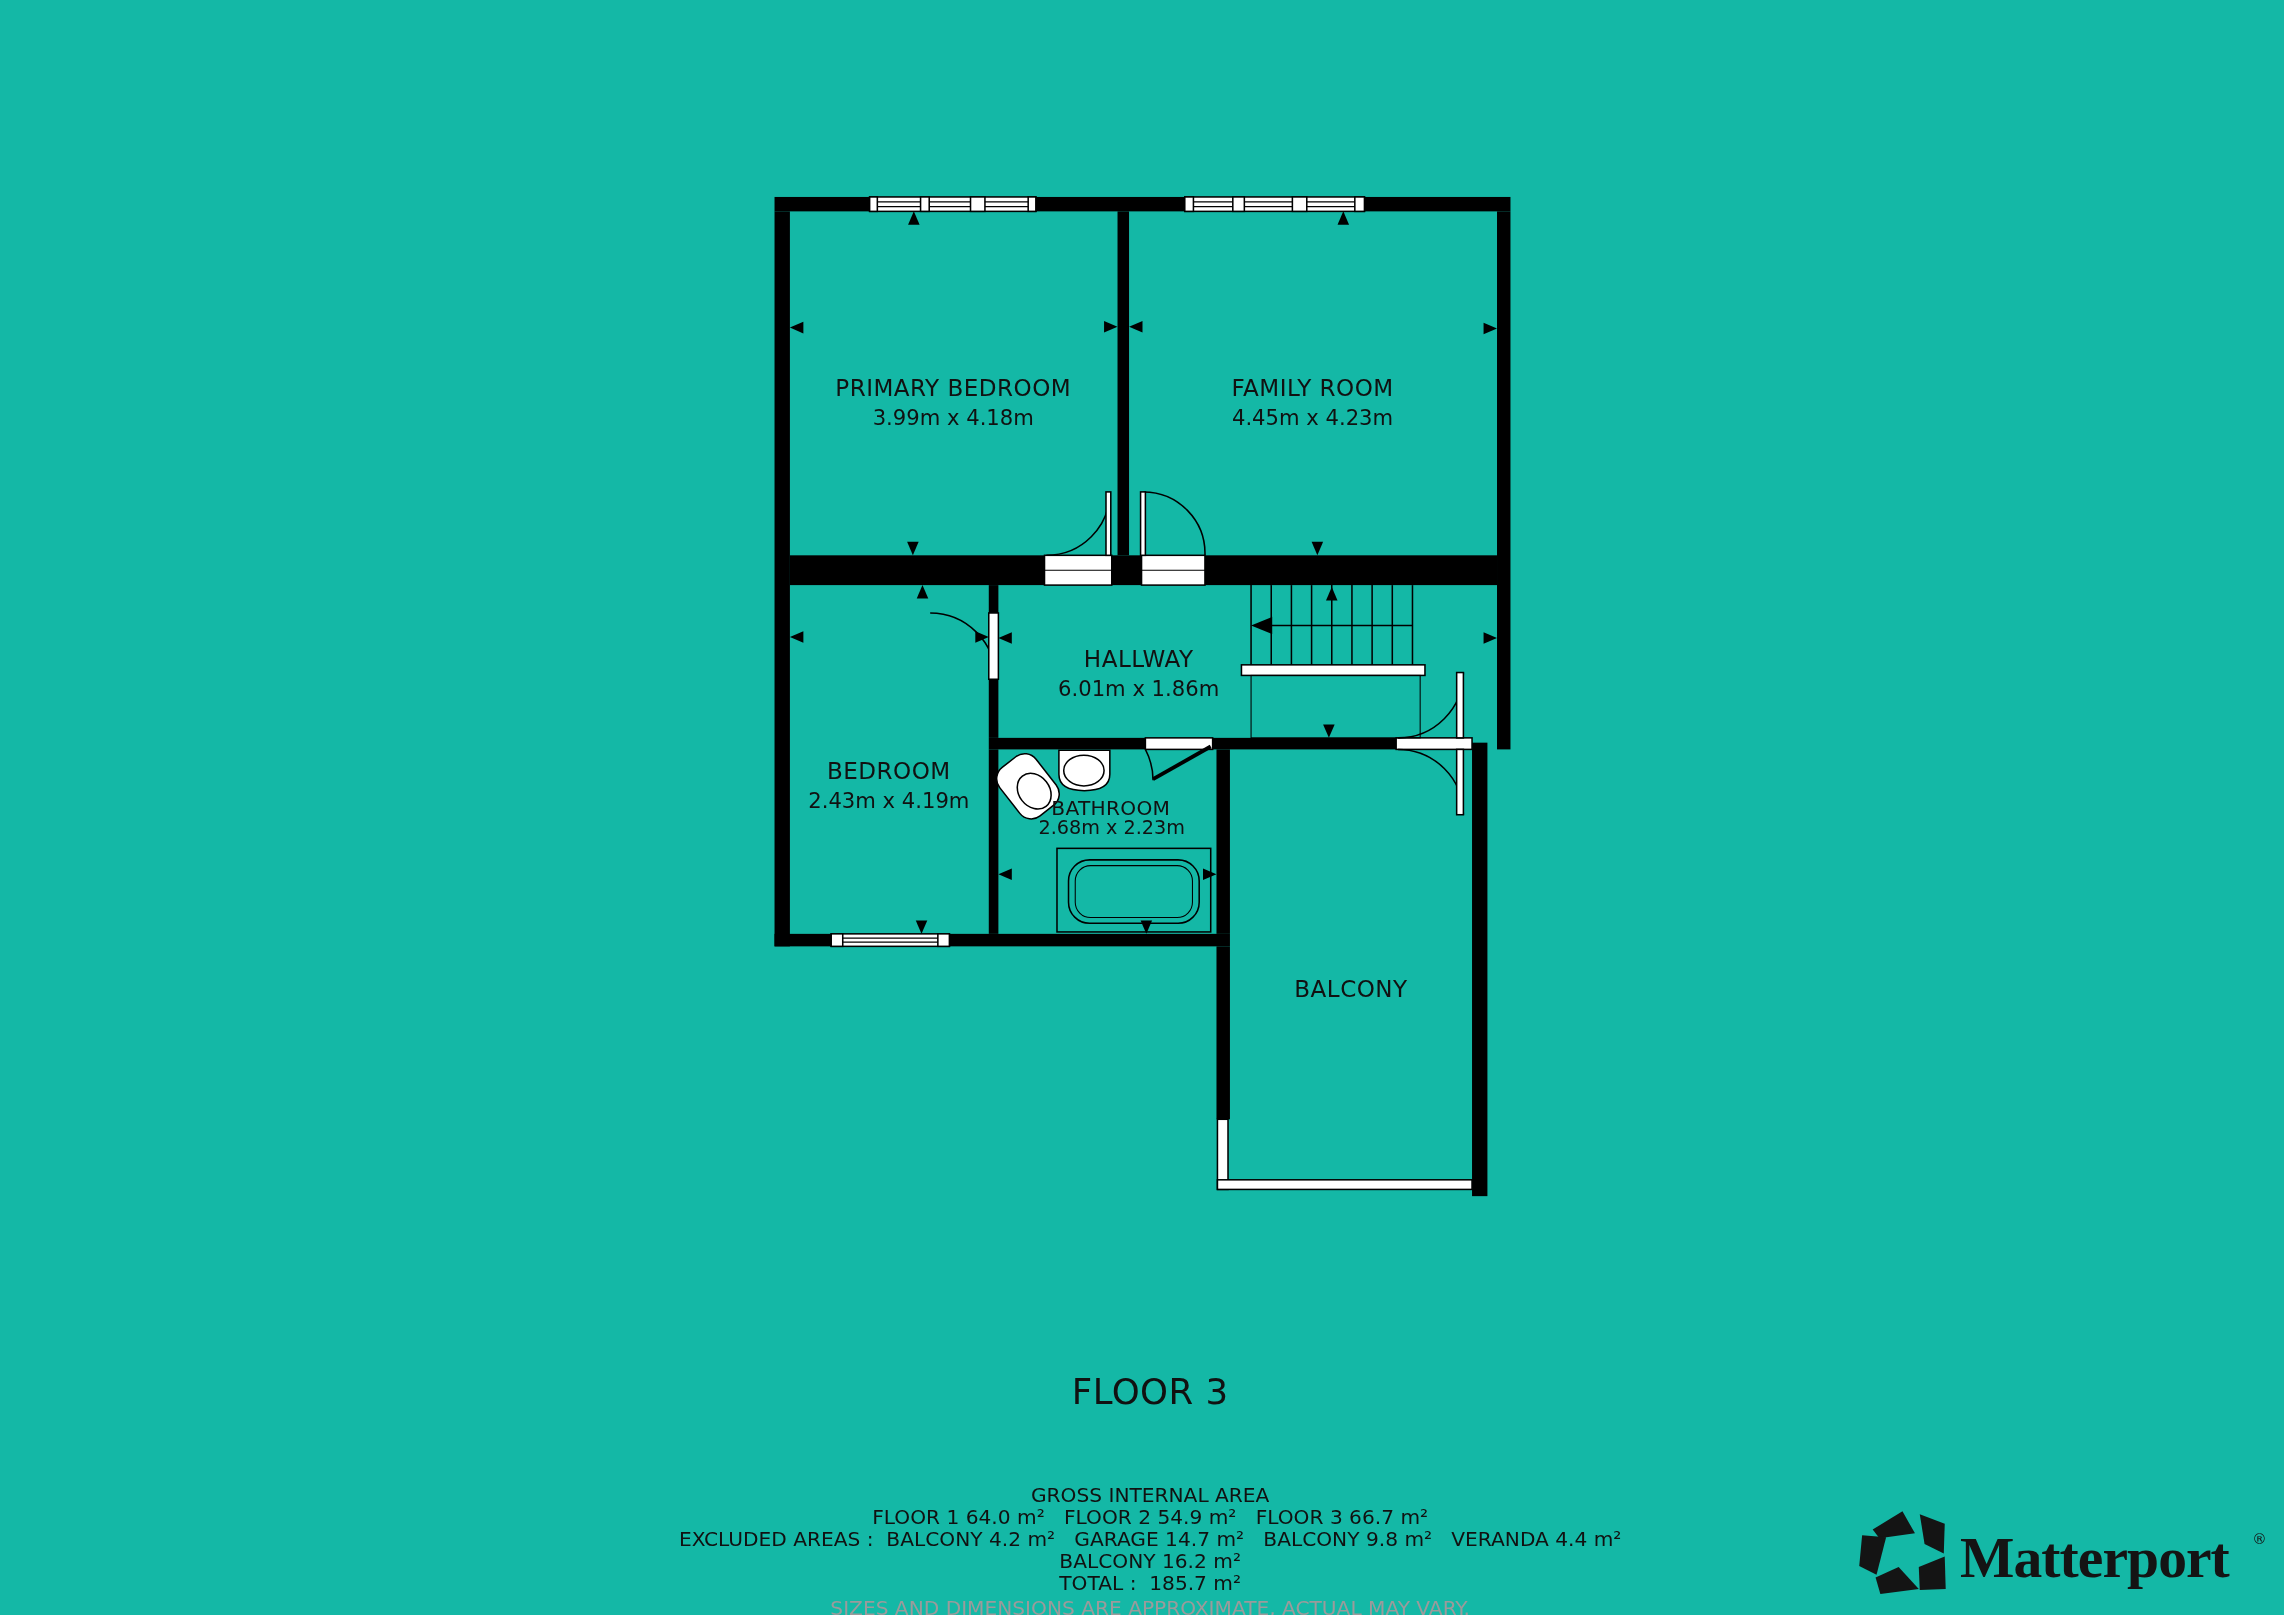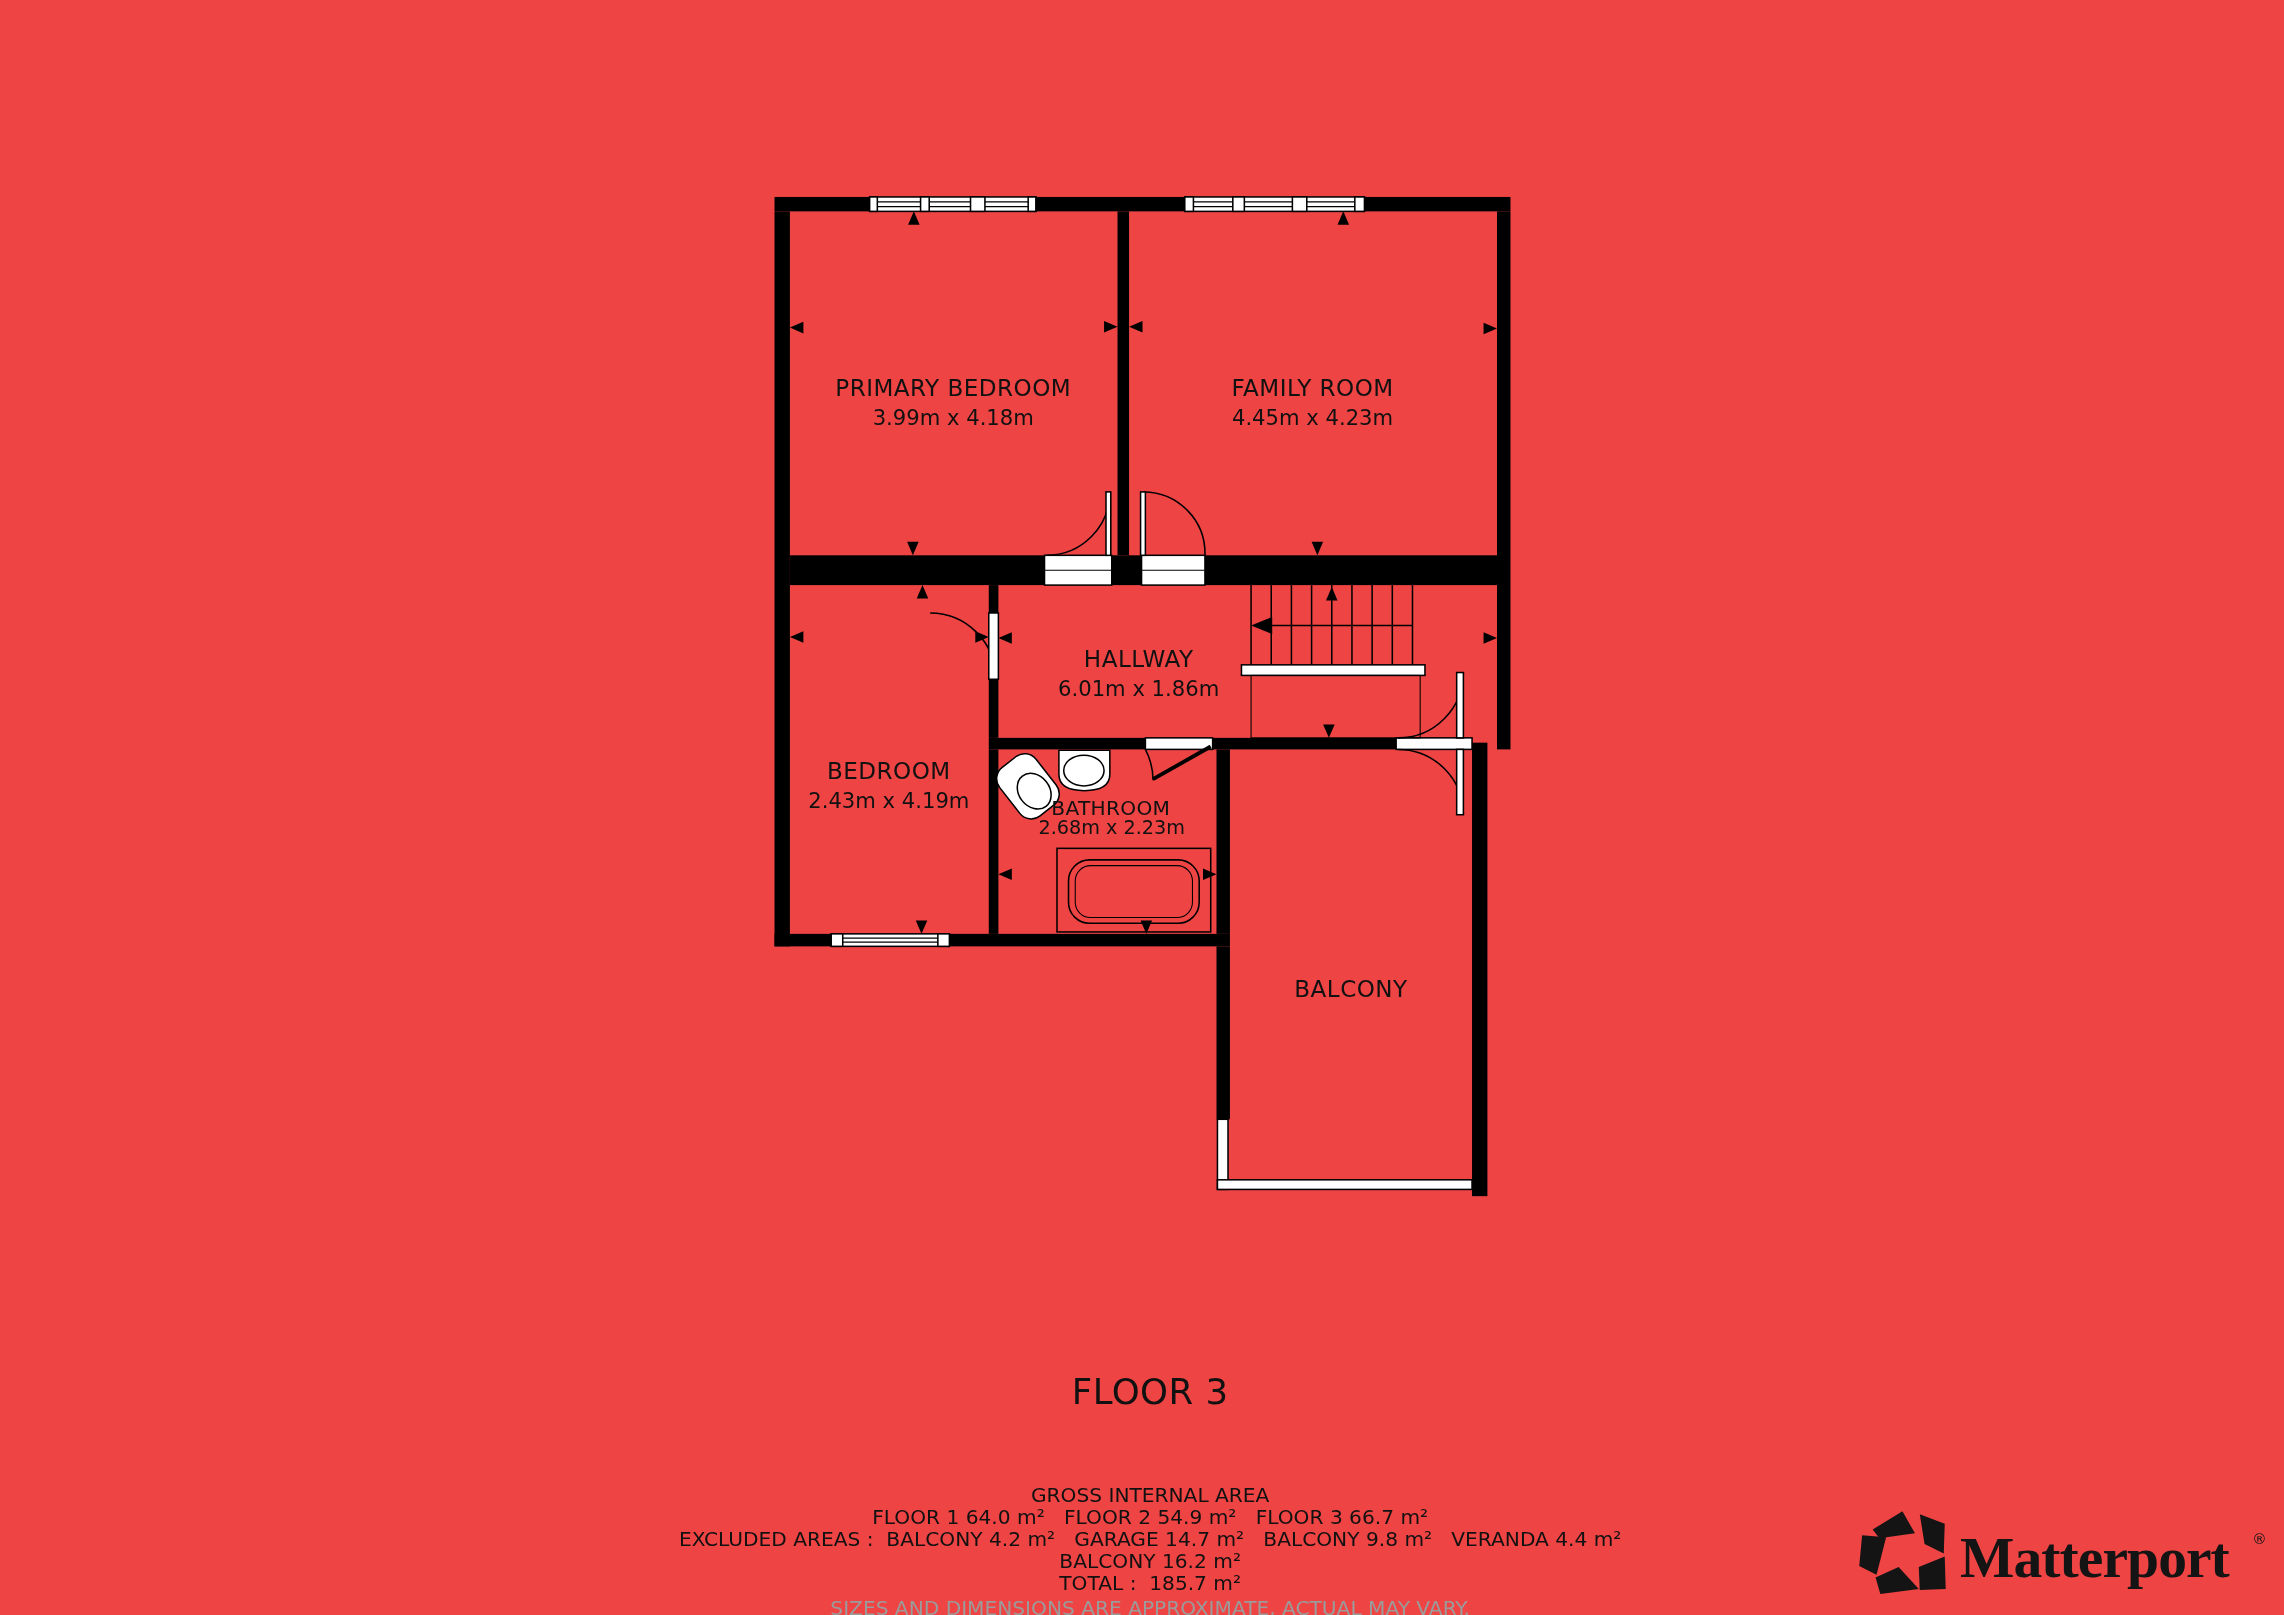--- a/index.html
+++ b/index.html
@@ -1,16 +1,16 @@
 <!DOCTYPE html>
 <html><head>
 <meta charset="utf-8">
 <style>
   html,body{margin:0;padding:0;background:#fff;}
-  .page{position:relative;width:2285px;height:1616px;background:#ef4444;overflow:hidden;
+  .page{position:relative;width:2285px;height:1616px;background:#14b8a6;overflow:hidden;
         font-family:"DejaVu Sans","Liberation Sans",sans-serif;}
   svg{position:absolute;left:0;top:0;}
   svg text{white-space:pre;}
   .wall{fill:#000000;stroke:none;}
   .open{fill:#ffffff;stroke:#000000;stroke-width:1.6;}
   .thin{fill:none;stroke:#000000;stroke-width:1.6;}
   .thinner{fill:none;stroke:#000000;stroke-width:1.1;}
   .glass{stroke:#000000;stroke-width:1.3;}
   .leafline{stroke:#000000;stroke-width:4;}
   .arrow{fill:#000000;stroke:none;}

